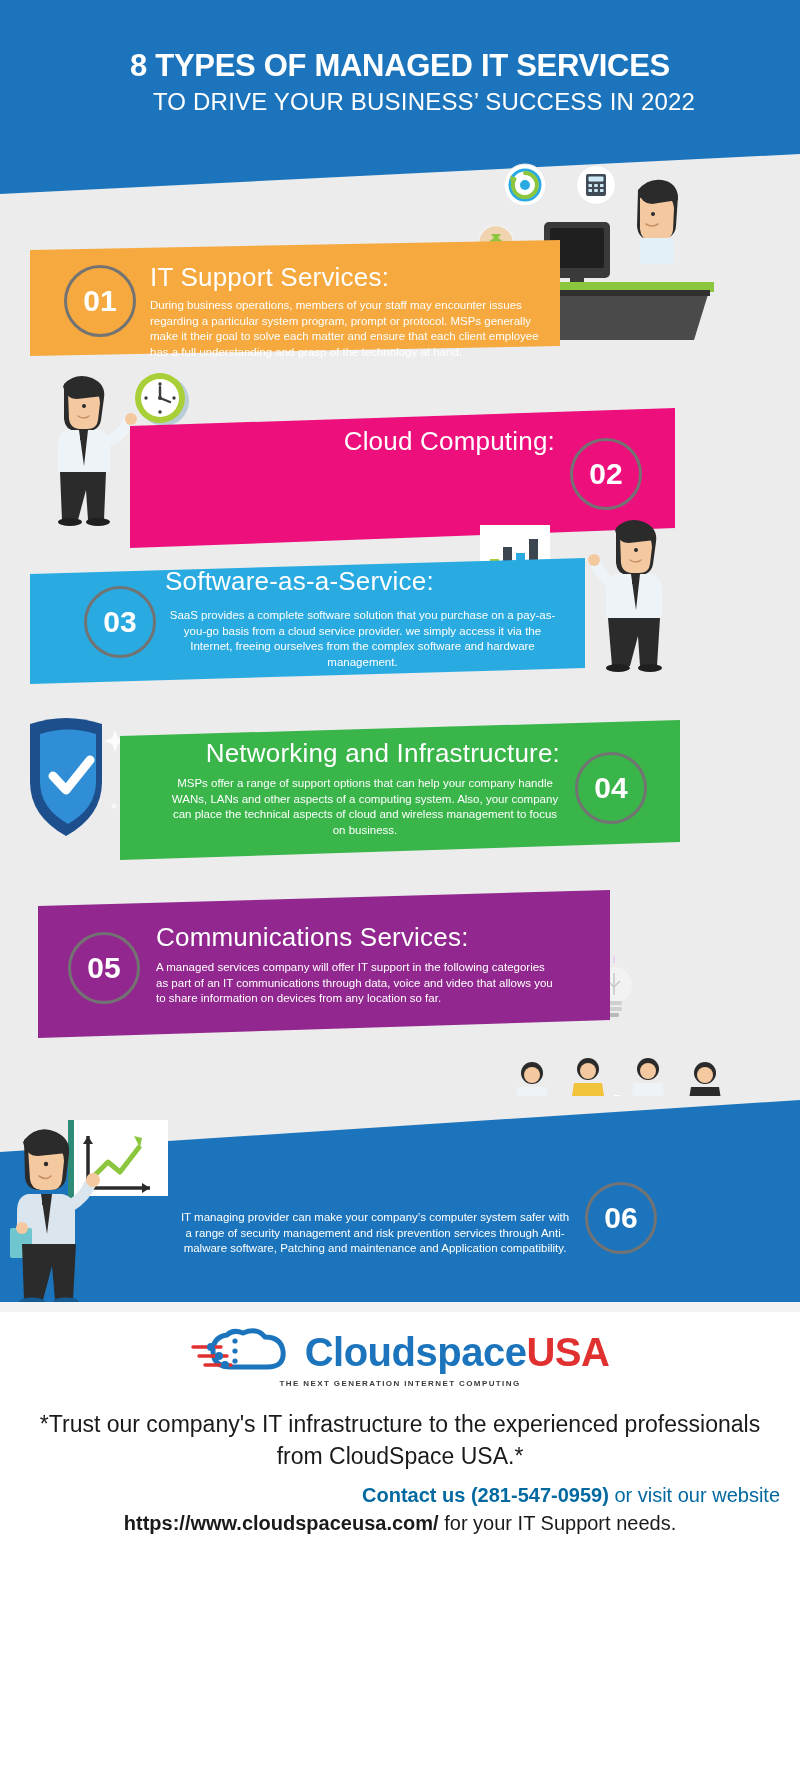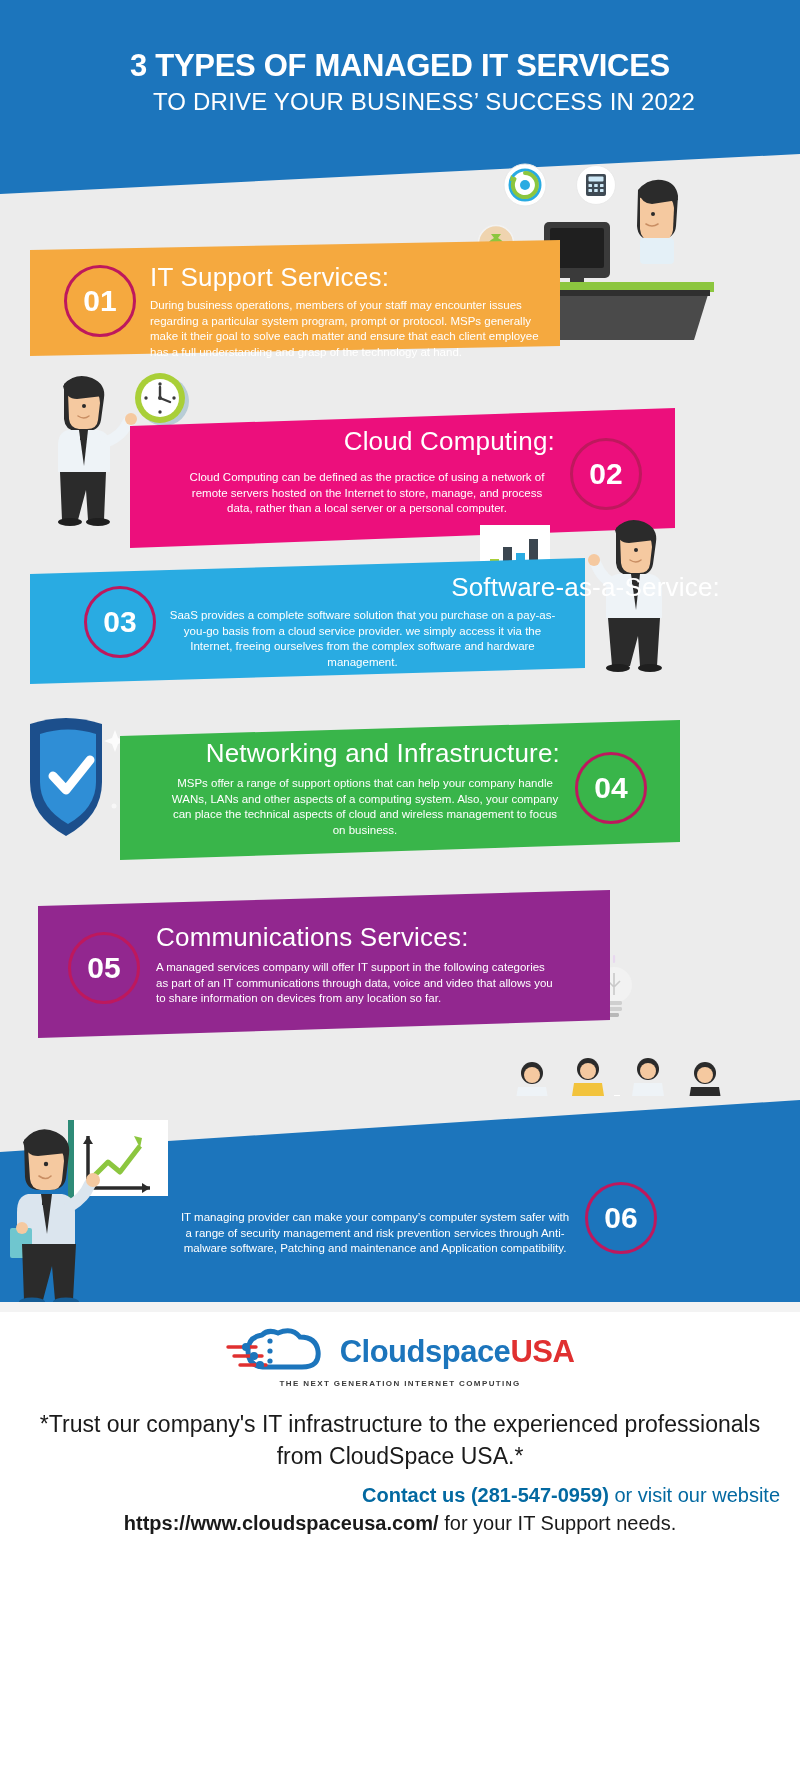--- a/index.html
+++ b/index.html
@@ -45,40 +45,40 @@
   .b-title {
     position:absolute; width:100%;
     font-size:26px; font-weight:normal; letter-spacing:0.2px;
     color:#ffffff; font-family:"Liberation Sans", sans-serif;
   }
   .b-body {
     position:absolute;
     font-size:11.5px; line-height:15.5px; color:#ffffff;
   }
   .num-circle {
-    position:absolute; border:3px solid #be185d; border-radius:50%;
+    position:absolute; border:3px solid #737373; border-radius:50%;
     display:flex; align-items:center; justify-content:center;
     color:#ffffff; font-size:30px; font-weight:bold;
     width:72px; height:72px;
   }
 
   
   .footer {
     position:absolute; left:0; top:1310px; width:800px; height:476px;
     background:#ffffff;
   }
   .footer-top-strip {
     position:absolute; left:0; top:1302px; width:800px; height:10px;
     background:#f3f3f3;
   }
   .logo-wrap {
     position:absolute; left:0; top:1325px; width:800px;
     display:flex; align-items:center; justify-content:center; gap:8px;
   }
-  .logo-text { font-size:31px; font-weight:bold; color:#1c75bc; letter-spacing:-0.5px; }
+  .logo-text { font-size:40px; font-weight:bold; color:#1c75bc; letter-spacing:-0.5px; }
   .logo-text .usa { color:#e03030; }
   .logo-tag {
     position:absolute; left:0; top:1379px; width:800px; text-align:center;
     font-size:8px; letter-spacing:1.4px; color:#3b3b3b; font-weight:bold;
   }
   .tagline {
     position:absolute; left:30px; top:1408px; width:740px; text-align:center;
     font-size:23px; line-height:32px; color:#1a1a1a; font-weight:normal;
   }
   .contact-l1 {
@@ -90,21 +90,21 @@
     font-size:20px; color:#1a1a1a;
   }
   .bold { font-weight:bold; }
 
   svg { display:block; overflow:visible; }
 </style>
 </head>
 <body>
 
 <div class="header">
-  <div class="header-title">3 TYPES OF MANAGED IT SERVICES</div>
+  <div class="header-title">8 TYPES OF MANAGED IT SERVICES</div>
   <div class="header-sub">TO DRIVE YOUR BUSINESS’ SUCCESS IN 2022</div>
 </div>
 <div class="body-bg"></div>
 <div class="header-wedge"></div>
 
 <div style="position:absolute;left:503px;top:163px;width:44px;height:44px;">
   <svg width="44" height="44" viewBox="0 0 44 44">
     <circle cx="22" cy="22" r="21" fill="#fff" stroke="#e9e9e9" stroke-width="1"></circle>
     <circle cx="22" cy="22" r="15" fill="none" stroke="#29abe2" stroke-width="3"></circle>
     <path d="M22 10 A12 12 0 1 1 11.5 16" fill="none" stroke="#8cc63f" stroke-width="4" stroke-linecap="round"></path>
@@ -201,21 +201,20 @@
 </div>
 
 <div class="banner" style="left:130px; top:408px; width:545px; height:140px;">
   <svg class="banner-shape" width="545" height="140" viewBox="0 0 545 140" preserveAspectRatio="none">
     <polygon points="0,18 545,0 545,120 0,140" fill="#ec0f7c"></polygon>
   </svg>
   <div class="num-circle" style="left:440px; top:30px;">
     <span>02</span>
   </div>
   <div class="b-title" style="left:0px; top:18px; width:425px; text-align:right;">Cloud Computing:</div>
-  <div class="b-body" style="left:52px; top:62px; width:370px; text-align:center;">Cloud Computing can be defined as the practice of using a network of remote servers hosted on the Internet to store, manage, and process data, rather than a local server or a personal computer.</div>
 </div>
 
 <div style="position:absolute;left:480px;top:525px;width:70px;height:68px;">
   <svg width="70" height="68" viewBox="0 0 70 68">
     <rect x="0" y="0" width="70" height="68" fill="#ffffff"></rect>
     <rect x="10" y="34" width="9" height="24" fill="#a9cf38"></rect>
     <rect x="23" y="22" width="9" height="36" fill="#3b4650"></rect>
     <rect x="36" y="28" width="9" height="30" fill="#29abe2"></rect>
     <rect x="49" y="14" width="9" height="44" fill="#3b4650"></rect>
   </svg>
@@ -239,21 +238,21 @@
   </svg>
 </div>
 
 <div class="banner" style="left:30px; top:558px; width:555px; height:126px;">
   <svg class="banner-shape" width="555" height="126" viewBox="0 0 555 126" preserveAspectRatio="none">
     <polygon points="0,16 555,0 555,110 0,126" fill="#29abe2"></polygon>
   </svg>
   <div class="num-circle" style="left:54px; top:28px;">
     <span>03</span>
   </div>
-  <div class="b-title" style="left:135px; top:14px; text-align:right;">Software-as-a-Service:</div>
+  <div class="b-title" style="left:135px; top:8px; text-align:left;">Software-as-a-Service:</div>
   <div class="b-body" style="left:135px; top:50px; width:395px; text-align:center;">SaaS provides a complete software solution that you purchase on a pay-as-you-go basis from a cloud service provider. we simply access it via the Internet, freeing ourselves from the complex software and hardware management.</div>
 </div>
 
 <div style="position:absolute;left:20px;top:710px;width:110px;height:140px;">
   <svg width="110" height="140" viewBox="0 0 110 140">
     <path d="M10 14 q36 -12 72 0 l0 58 q0 34 -36 54 q-36 -20 -36 -54 z" fill="#1c4f8c"></path>
     <path d="M20 24 q28 -9 56 0 l0 48 q0 26 -28 42 q-28 -16 -28 -42 z" fill="#2f8ed6"></path>
     <path d="M33 66 l13 14 l24 -30" stroke="#ffffff" stroke-width="9" fill="none" stroke-linecap="round" stroke-linejoin="round"></path>
     <path d="M95 20 l3 8 l8 3 l-8 3 l-3 8 l-3 -8 l-8 -3 l8 -3z" fill="#ffffff" opacity="0.85"></path>
     <circle cx="94" cy="96" r="2.5" fill="#ffffff" opacity="0.6"></circle>

